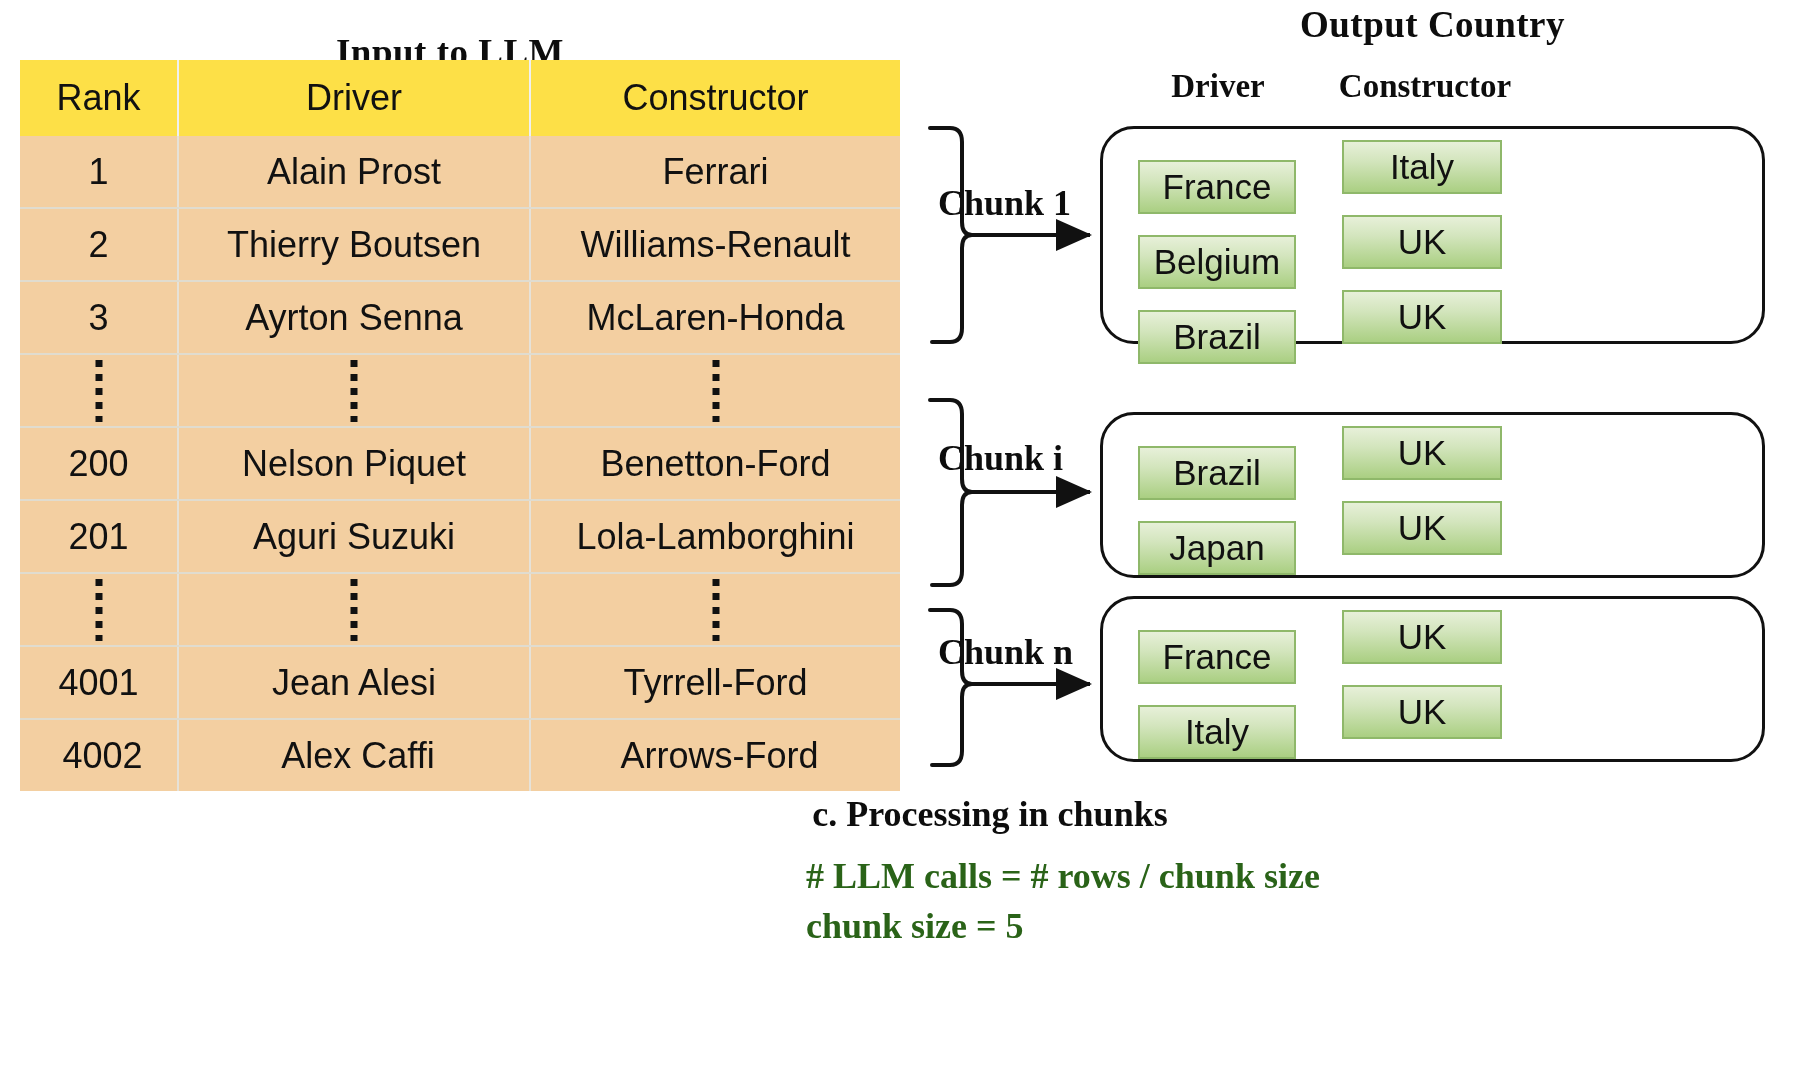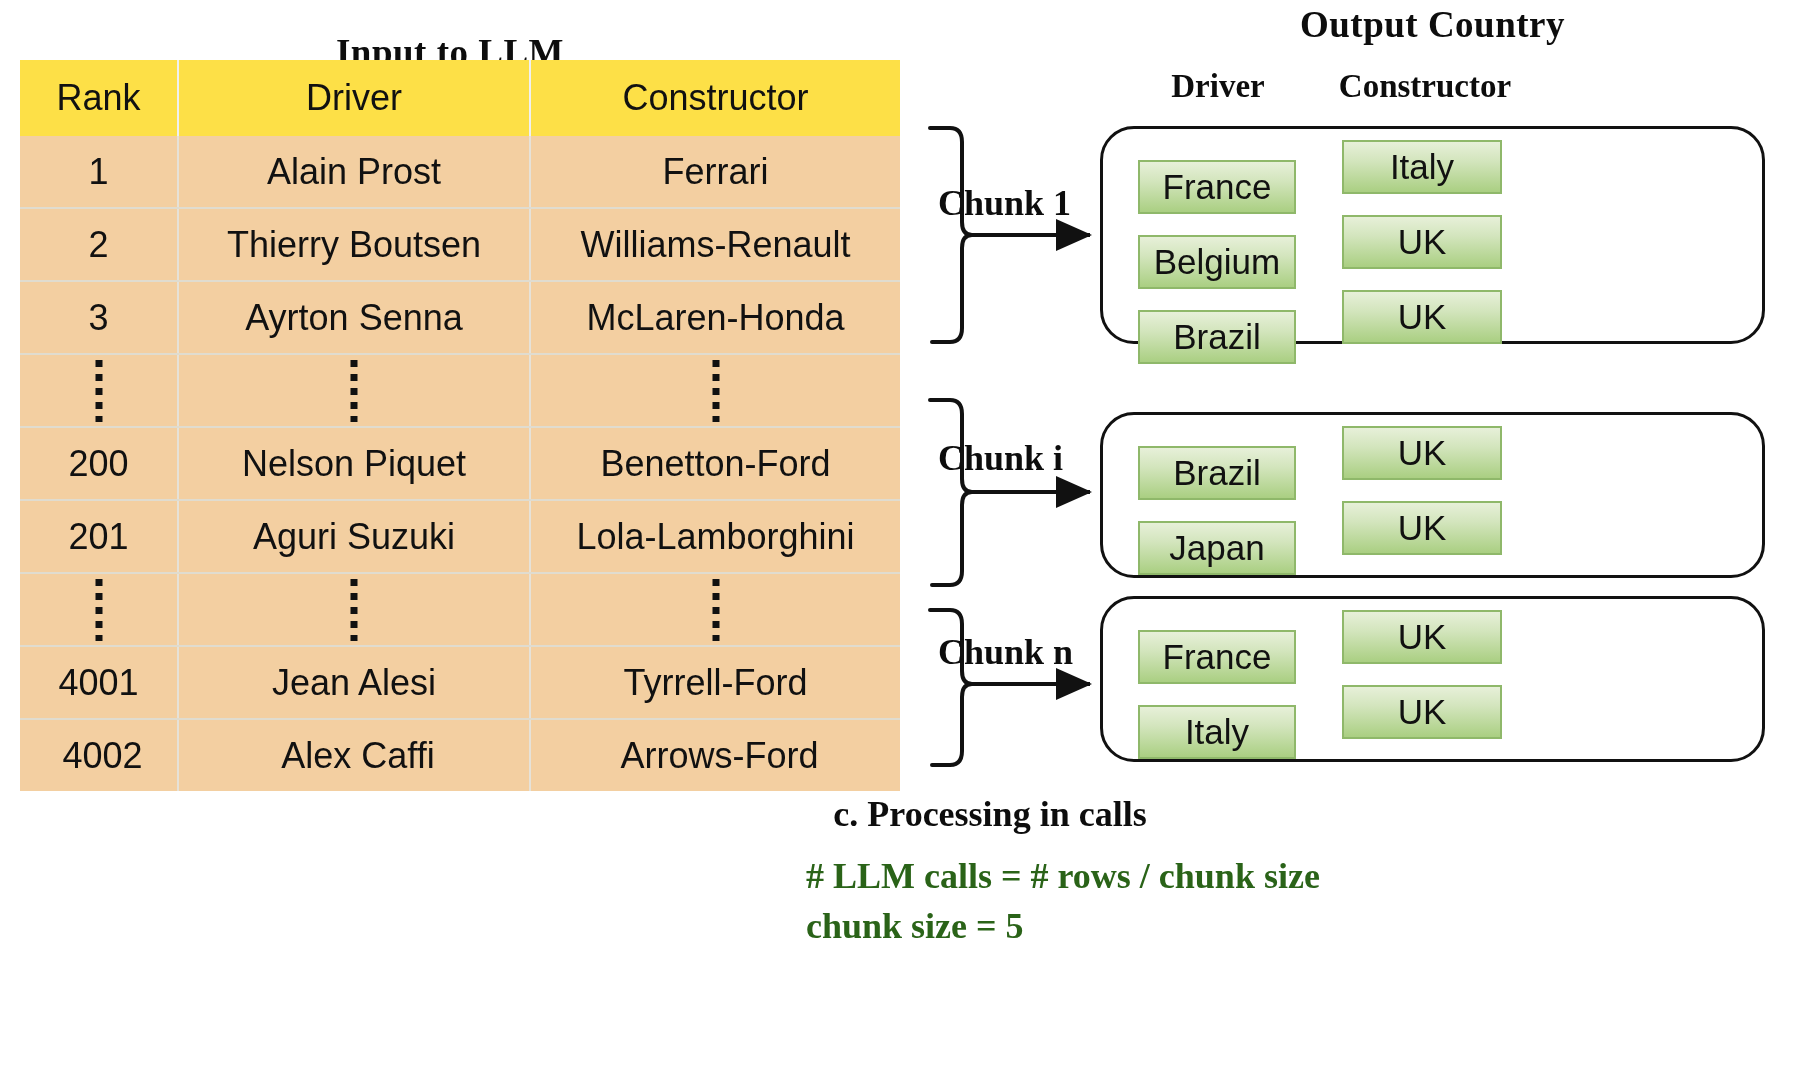--- a/index.html
+++ b/index.html
@@ -307,15 +307,15 @@
   <line x1="968" y1="492" x2="1090" y2="492" stroke="#111" stroke-width="4" marker-end="url(#arrowhead)"></line>
 
   <path d="M 930,610 L 950,610 Q 962,610 962,624 L 962,671 Q 962,684 972,684 Q 962,684 962,697 L 962,751 Q 962,765 950,765 L 932,765" fill="none" stroke="#111" stroke-width="4" stroke-linecap="round"></path>
   <line x1="968" y1="684" x2="1090" y2="684" stroke="#111" stroke-width="4" marker-end="url(#arrowhead)"></line>
 </svg>
 
 <div class="chunk-label" id="chunk-label-1">Chunk 1</div>
 <div class="chunk-label" id="chunk-label-2">Chunk i</div>
 <div class="chunk-label" id="chunk-label-3">Chunk n</div>
 
-<div id="caption">c.  Processing in calls</div>
+<div id="caption">c.  Processing in chunks</div>
 <div class="formula" id="formula-1"># LLM calls = # rows / chunk size</div>
 <div class="formula" id="formula-2">chunk size = 5</div>
 
 </body></html>

